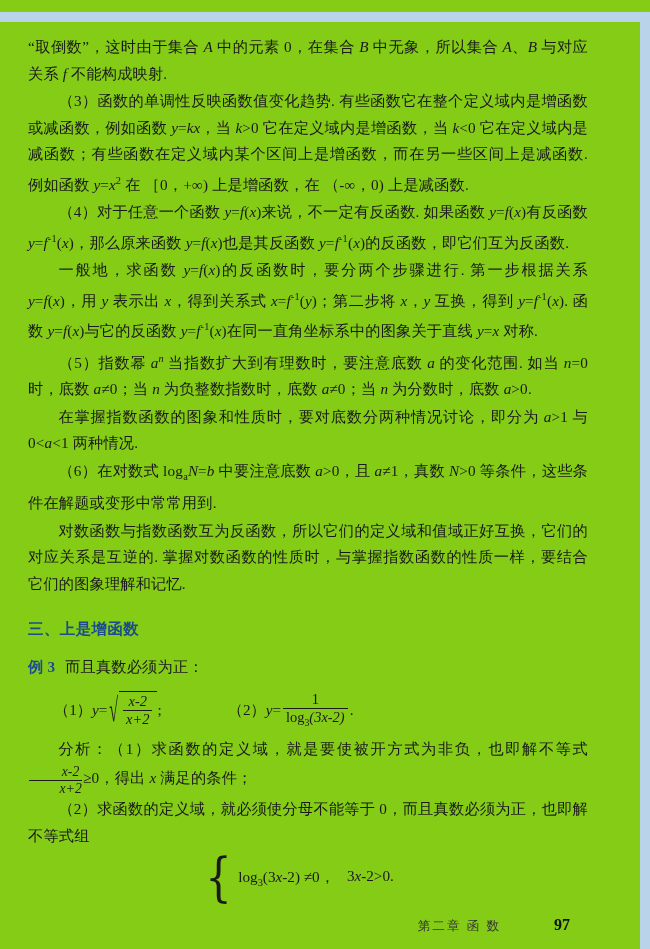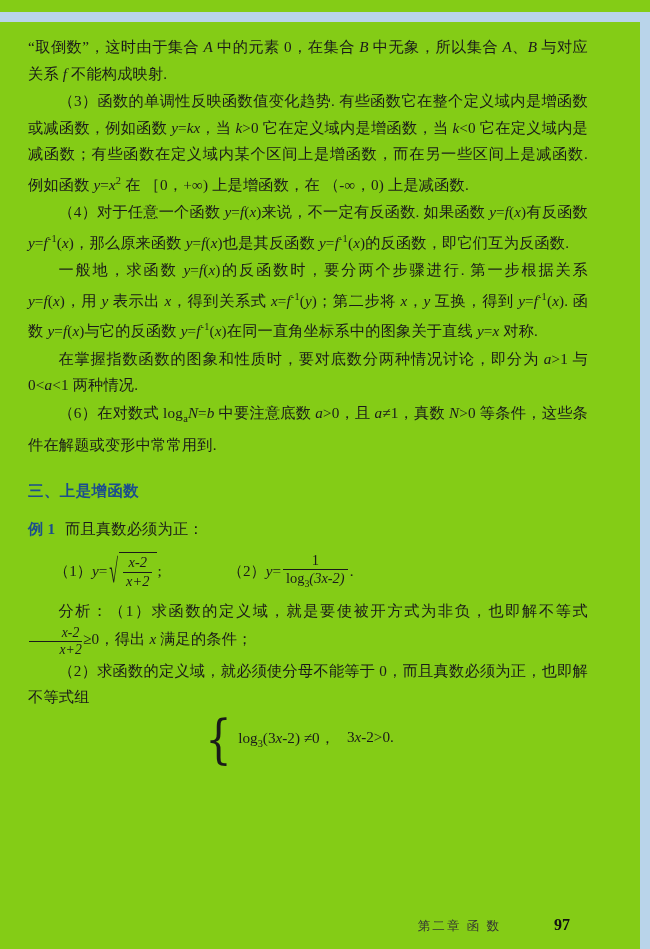--- a/index.html
+++ b/index.html
@@ -221,34 +221,40 @@
     </p>
 
     <p class="indent">
       （4）对于任意一个函数 <span class="math">y</span>=<span class="math">f</span>(<span class="math">x</span>)来说，不一定有反函数. 如果函数 <span class="math">y</span>=<span class="math">f</span>(<span class="math">x</span>)有反函数 <span class="math">y</span>=<span class="math">f</span><sup class="up">-1</sup>(<span class="math">x</span>)，那么原来函数 <span class="math">y</span>=<span class="math">f</span>(<span class="math">x</span>)也是其反函数 <span class="math">y</span>=<span class="math">f</span><sup class="up">-1</sup>(<span class="math">x</span>)的反函数，即它们互为反函数.
     </p>
 
     <p class="indent">
       一般地，求函数 <span class="math">y</span>=<span class="math">f</span>(<span class="math">x</span>)的反函数时，要分两个步骤进行. 第一步根据关系 <span class="math">y</span>=<span class="math">f</span>(<span class="math">x</span>)，用 <span class="math">y</span> 表示出 <span class="math">x</span>，得到关系式 <span class="math">x</span>=<span class="math">f</span><sup class="up">-1</sup>(<span class="math">y</span>)；第二步将 <span class="math">x</span>，<span class="math">y</span> 互换，得到 <span class="math">y</span>=<span class="math">f</span><sup class="up">-1</sup>(<span class="math">x</span>). 函数 <span class="math">y</span>=<span class="math">f</span>(<span class="math">x</span>)与它的反函数 <span class="math">y</span>=<span class="math">f</span><sup class="up">-1</sup>(<span class="math">x</span>)在同一直角坐标系中的图象关于直线 <span class="math">y</span>=<span class="math">x</span> 对称.
     </p>
 
+    <p class="indent">
+      （5）指数幂 <span class="math">a<sup>n</sup></span> 当指数扩大到有理数时，要注意底数 <span class="math">a</span> 的变化范围. 如当 <span class="math">n</span>=0 时，底数 <span class="math">a</span>≠0；当 <span class="math">n</span> 为负整数指数时，底数 <span class="math">a</span>≠0；当 <span class="math">n</span> 为分数时，底数 <span class="math">a</span>&gt;0.
+    </p>
 
     <p class="indent">
       在掌握指数函数的图象和性质时，要对底数分两种情况讨论，即分为 <span class="math">a</span>&gt;1 与 0&lt;<span class="math">a</span>&lt;1 两种情况.
     </p>
 
     <p class="indent">
       （6）在对数式 log<sub class="up">a</sub><span class="math">N</span>=<span class="math">b</span> 中要注意底数 <span class="math">a</span>&gt;0，且 <span class="math">a</span>≠1，真数 <span class="math">N</span>&gt;0 等条件，这些条件在解题或变形中常常用到.
     </p>
 
+    <p class="indent">
+      对数函数与指数函数互为反函数，所以它们的定义域和值域正好互换，它们的对应关系是互逆的. 掌握对数函数的性质时，与掌握指数函数的性质一样，要结合它们的图象理解和记忆.
+    </p>
 
     <div class="section-head">三、上是增函数</div>
 
     <p class="example-head">
-      <span class="ex-label">例 1</span><span>而且真数必须为正：</span>
+      <span class="ex-label">例 3</span><span>而且真数必须为正：</span>
     </p>
 
     <div class="formula-row">
       <span class="f-item">
         <span>（1）</span>
         <span class="math">y</span>=
         <span class="sqrt">
           <span class="radical">√</span>
           <span class="radicand">
             <span class="frac">

